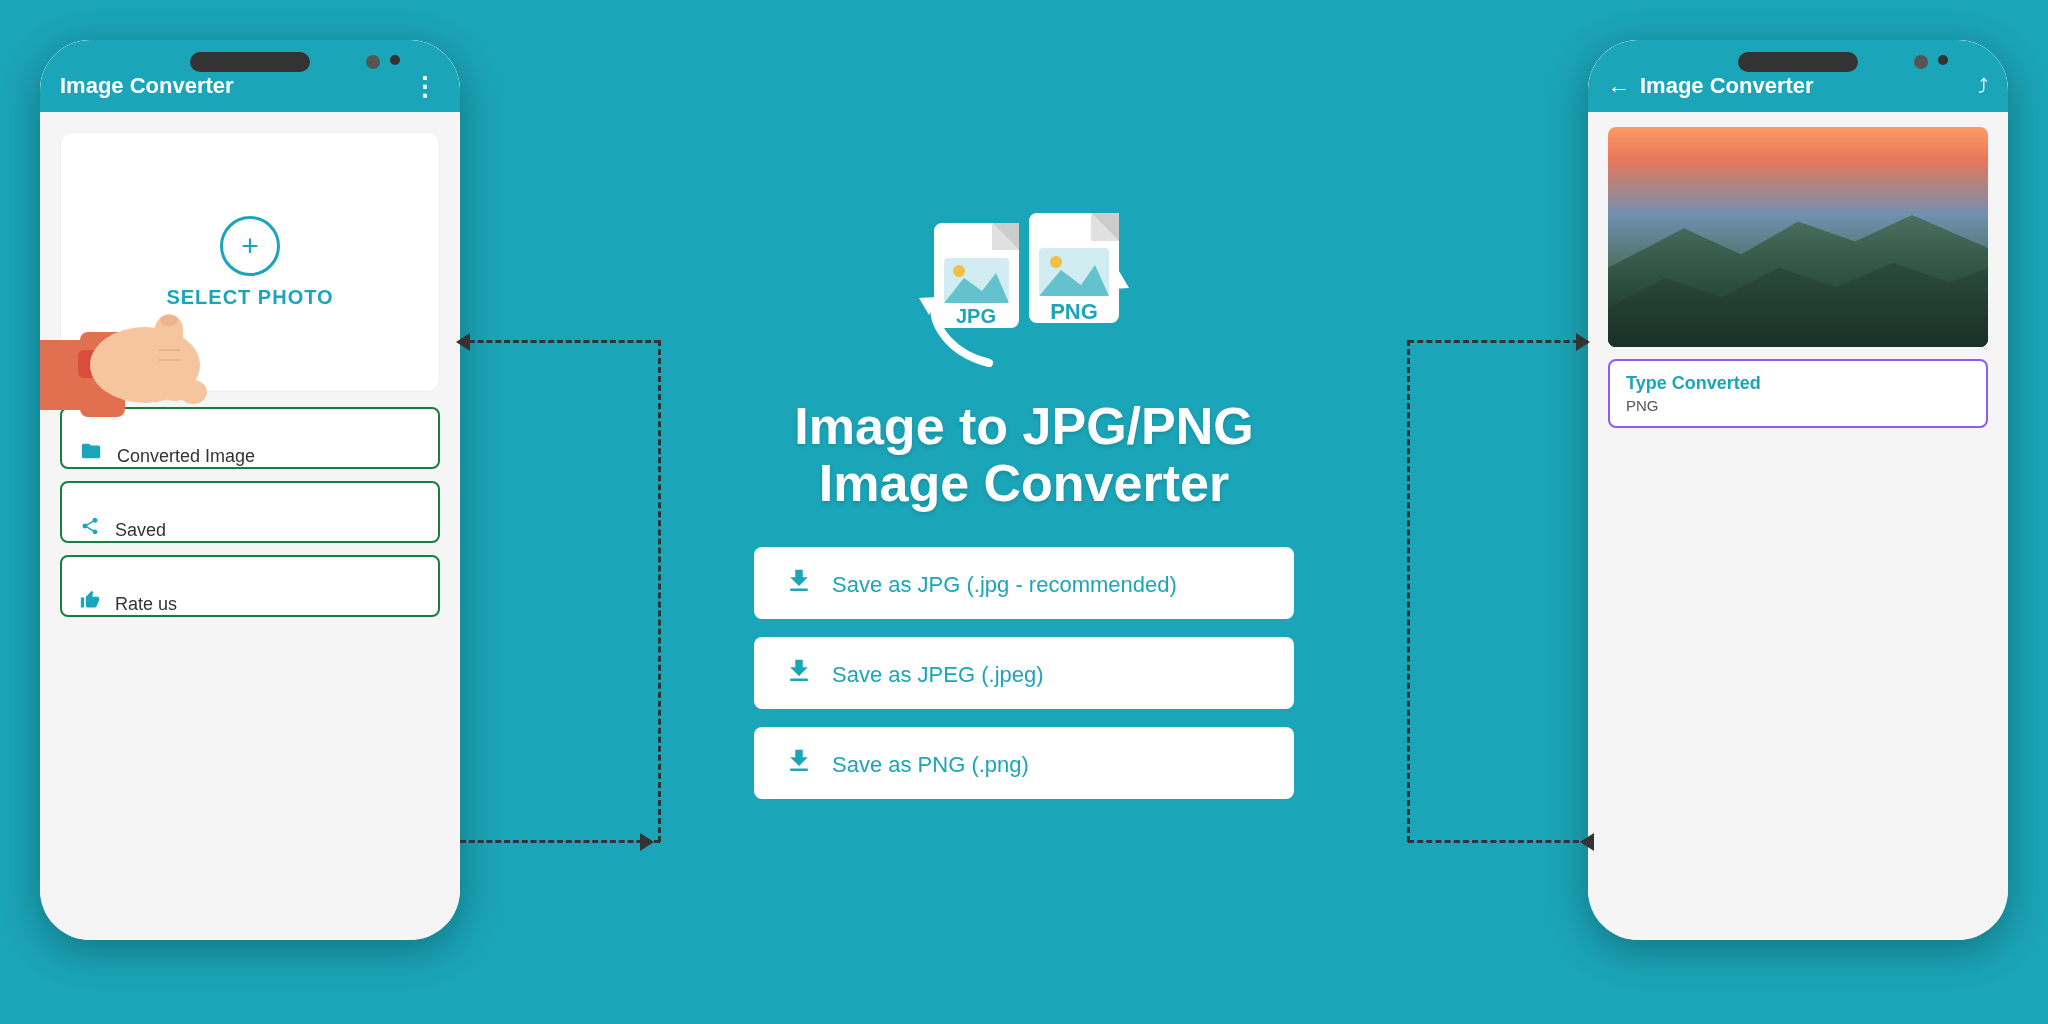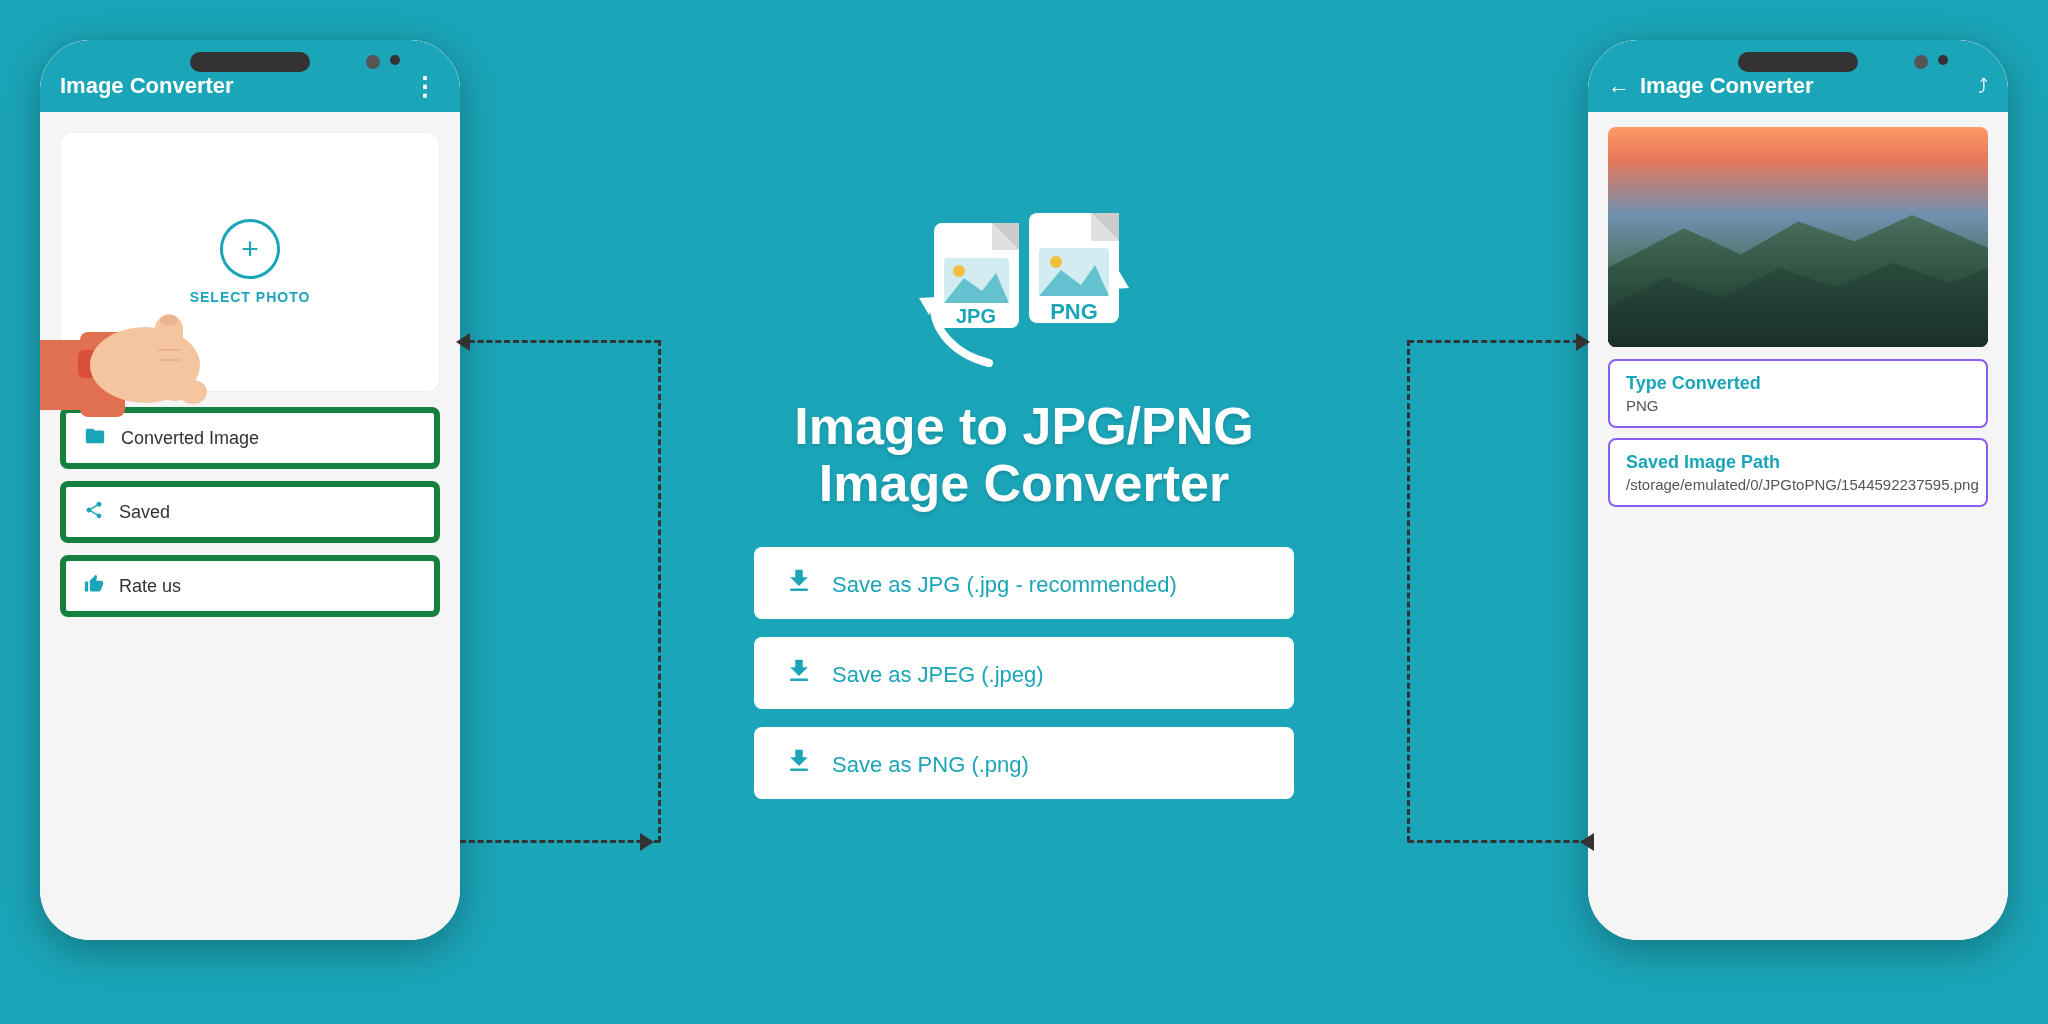--- a/index.html
+++ b/index.html
@@ -196,34 +196,34 @@
       display: flex;
       align-items: center;
       justify-content: center;
       color: #1ba5b8;
       font-size: 30px;
       margin-bottom: 10px;
     }
 
     .select-label {
       color: #1ba5b8;
-      font-size: 14px;
+      font-size: 20px;
       font-weight: 700;
       letter-spacing: 1px;
     }
 
     .menu-item {
       margin: 0 20px 12px 20px;
       background: white;
       border-radius: 8px;
       height: 62px;
       display: flex;
-      align-items: center;
+      align-items: flex-end;
       padding: 0 18px;
-      border: 6px solid #15803d;
+      border: 2px solid #15803d;
     }
 
     .menu-item-icon {
       color: #1ba5b8;
       font-size: 20px;
       margin-right: 15px;
     }
 
     .menu-item-text {
       color: #333;
@@ -573,24 +573,20 @@
     </div>
 
     <div class="converted-image">
       <div class="mountain-img"></div>
     </div>
 
     <div class="info-card">
       <div class="info-card-title">Type Converted</div>
       <div class="info-card-value">PNG</div>
     </div>
-    <div class="info-card">
-      <div class="info-card-title">Saved Image Path</div>
-      <div class="info-card-value">/storage/emulated/0/JPGtoPNG/1544592237595.png</div>
-    </div>
   </div>
 </div>
 
 <div class="dashed-line-left"></div>
 <div class="arrow-left-head"></div>
 
 <div class="dashed-line-right-top"></div>
 <div class="arrow-right-top-head"></div>
 
 <div class="dashed-line-vert-left"></div>

